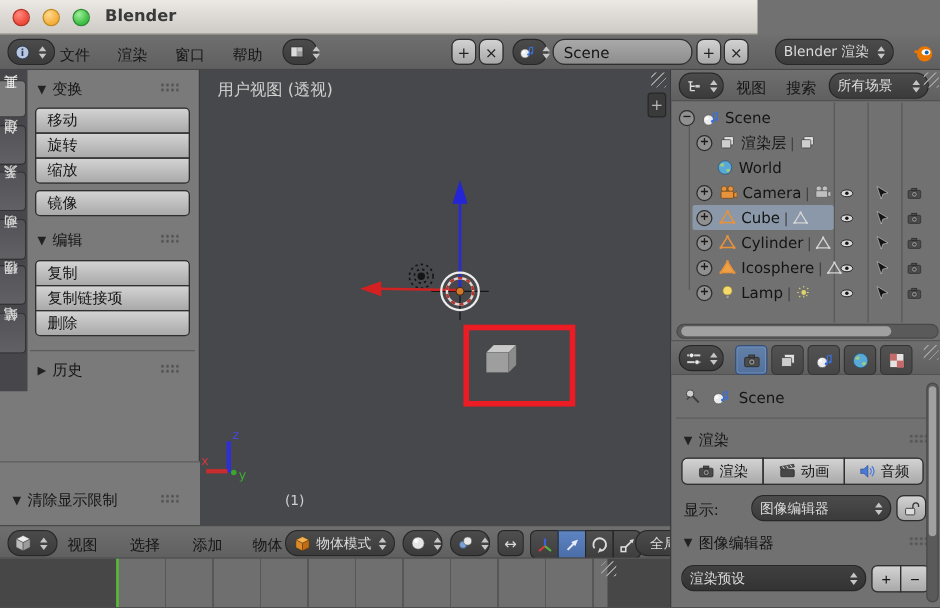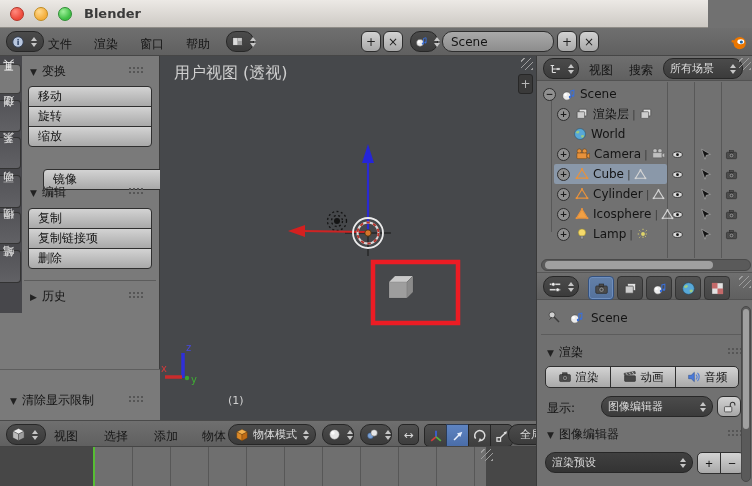--- a/index.html
+++ b/index.html
@@ -3,21 +3,21 @@
 <meta charset="utf-8">
 <style>
   html,body{margin:0;padding:0;background:#2b2b2b;}
   #app{position:relative;width:752px;height:486px;overflow:hidden;
        font-family:"DejaVu Sans",sans-serif;font-size:12px;
        background:#717171;user-select:none;}
   .abs{position:absolute;box-sizing:border-box;}
   svg text{font-family:"DejaVu Sans",sans-serif;}
 
   
-  .titlebar{left:0;top:0;width:708px;height:28px;
+  .titlebar{left:0;top:0;width:606px;height:28px;
     background:linear-gradient(#ece9e5,#cdc9c4);border-bottom:1px solid #8f8c87;}
   .tl{width:14px;height:14px;border-radius:50%;top:7px;}
   .tl.red{left:10px;background:radial-gradient(circle at 35% 30%,#ff8a7e,#ee4b3c 65%);border:1px solid #b43327;}
   .tl.yel{left:34px;background:radial-gradient(circle at 35% 30%,#ffd98e,#f5af3d 65%);border:1px solid #c08a1e;}
   .tl.grn{left:58px;background:radial-gradient(circle at 35% 30%,#9ef09a,#3fbf45 65%);border:1px solid #2d8c33;}
   .wtitle{left:84px;top:6px;font-weight:bold;font-size:13px;color:#3a3a3a;}
 
   
   .strip{background:linear-gradient(#6f6f6f,#606060);}
   .menu{color:#161616;font-size:12px;padding:3px 6px;border-radius:3px;}
@@ -55,21 +55,21 @@
     background:linear-gradient(#d3d3d3,#a9a9a9);border:1px solid #2f2f2f;border-radius:4px;
     color:#141414;font-size:12px;text-align:left;}
   .stack .btn{border-radius:0;margin-top:-1px;}
   .stack .btn:first-child{border-radius:4px 4px 0 0;margin-top:0;}
   .stack .btn:last-child{border-radius:0 0 4px 4px;}
   .divider{height:1px;background:#5c5c5c;}
   .oppanel{left:0;top:313px;width:160px;height:51px;border-top:1px solid #5e5e5e;background:#7a7a7a;}
 
   
   .vp{left:160px;top:56px;width:376px;height:364px;background:#46484b;}
-  .vplabel{color:#cfcfcf;font-size:16px;}
+  .vplabel{color:#cfcfcf;font-size:13px;}
   .addpanel{display:flex;align-items:center;justify-content:center;width:15px;height:20px;
     background:#3a3a3a;border:1px solid #272727;border-radius:3px;color:#b9b9b9;font-size:12px;}
 
   
   .vph{left:0;top:420px;width:536px;height:27px;border-top:1px solid #4a4a4a;border-bottom:1px solid #454545;overflow:hidden;}
   .mbtn{width:21px;height:21px;display:flex;align-items:center;justify-content:center;
     background:linear-gradient(#4f4f4f,#3e3e3e);border:1px solid #262626;margin-left:-1px;}
   .mbtn.first{border-radius:5px 0 0 5px;margin-left:0;}
   .mbtn.last{border-radius:0 5px 5px 0;}
   .mbtn.active{background:linear-gradient(#5e84c2,#4a6da8);border-color:#2b3c58;}
@@ -322,20 +322,27 @@
         </svg>
       <span class="ud">
           <i class="up"></i>
           <i class="dn"></i>
         </span>
     </div>
     <div class="abs field" style="left:442px;top:3px;width:112px;">Scene</div>
     <div class="abs sqbtn" style="left:557px;top:3px;">+</div>
     <div class="abs sqbtn" style="left:579px;top:3px;">×</div>
 
+    <div class="abs dd" style="left:620px;top:3px;width:95px;justify-content:space-between;">
+      <span>Blender 渲染</span>
+      <span class="ud">
+          <i class="up"></i>
+          <i class="dn"></i>
+        </span>
+    </div>
     <svg class="abs ic" style="left:730px;top:5px;" width="18" height="18">
         <use href="#i-blender"></use>
       </svg>
   </div>
 
   <div class="abs shelf">
     <div class="abs tabcol"></div>
     <div class="abs vtab active" style="top:8px;height:30px;">工具</div>
     <div class="abs vtab" style="top:44px;height:32px;">创建</div>
     <div class="abs vtab" style="top:81px;height:32px;">关系</div>
@@ -346,21 +353,21 @@
     <div class="abs phead" style="left:30px;top:7px;">
       <span class="tri">▼</span>
       <span>变换</span>
     </div>
     <div class="abs dots" style="left:128px;top:10px;"></div>
     <div class="abs stack" style="left:28px;top:30px;">
       <button class="btn">移动</button>
       <button class="btn">旋转</button>
       <button class="btn">缩放</button>
     </div>
-    <button class="abs btn" style="left:28px;top:113px;margin-left:15px;">镜像</button>
+    <button class="abs btn" style="left:28px;top:96px;">镜像</button>
 
     <div class="abs phead" style="left:30px;top:128px;">
       <span class="tri">▼</span>
       <span>编辑</span>
     </div>
     <div class="abs dots" style="left:128px;top:131px;"></div>
     <div class="abs stack" style="left:28px;top:152px;">
       <button class="btn">复制</button>
       <button class="btn">复制链接项</button>
       <button class="btn">删除</button>

